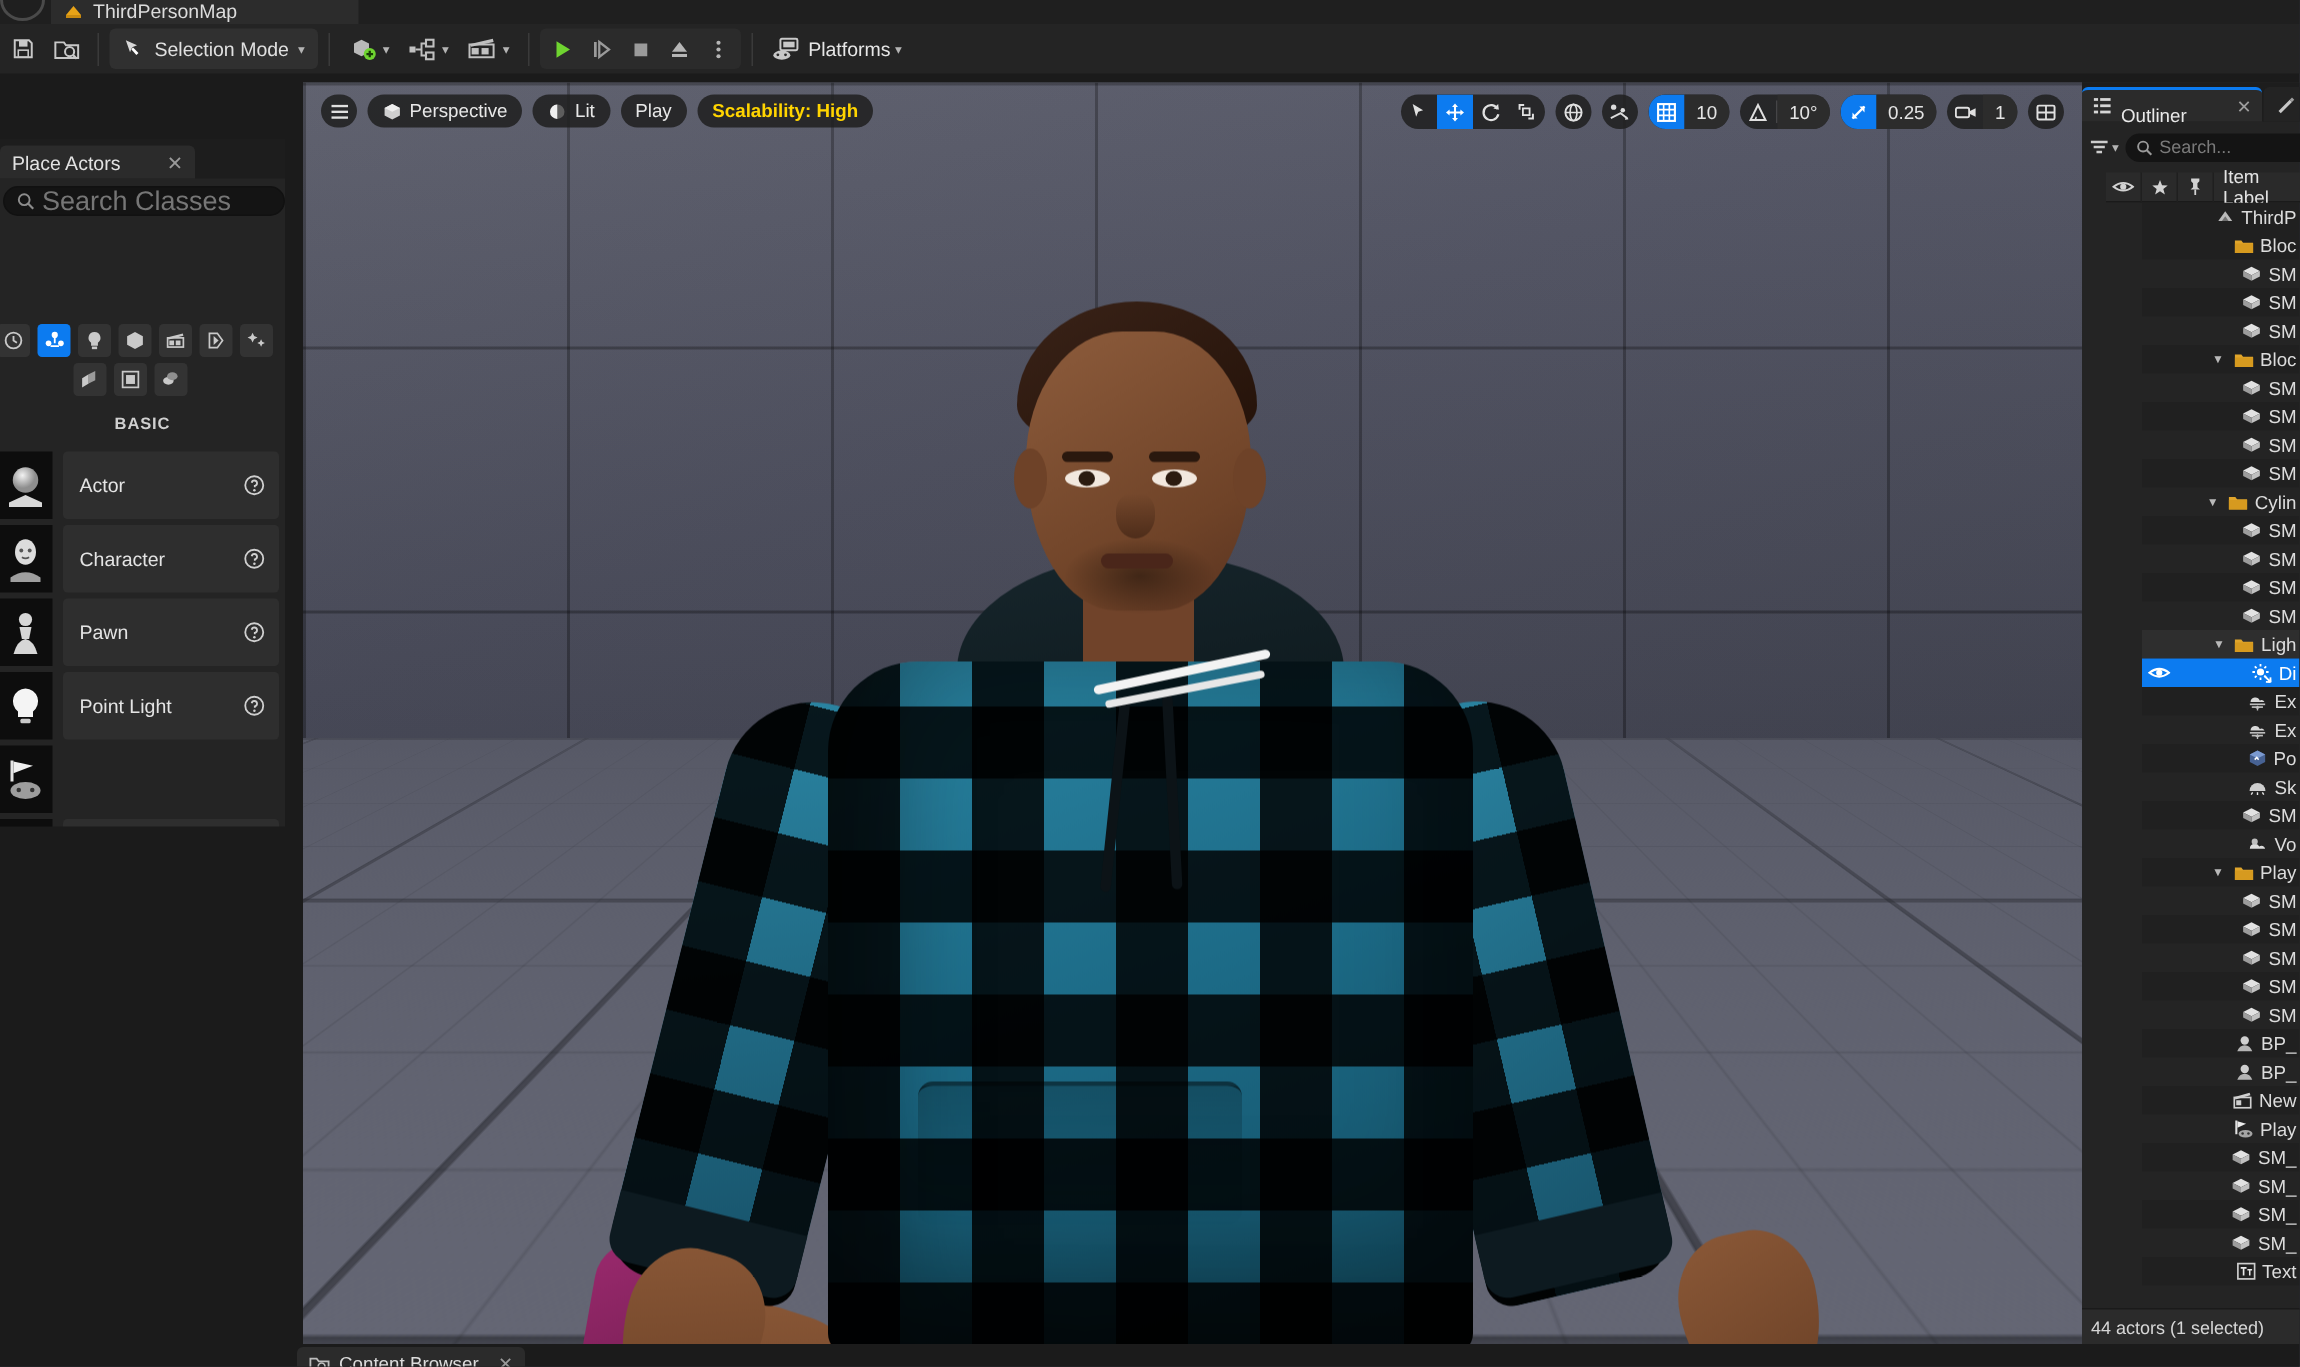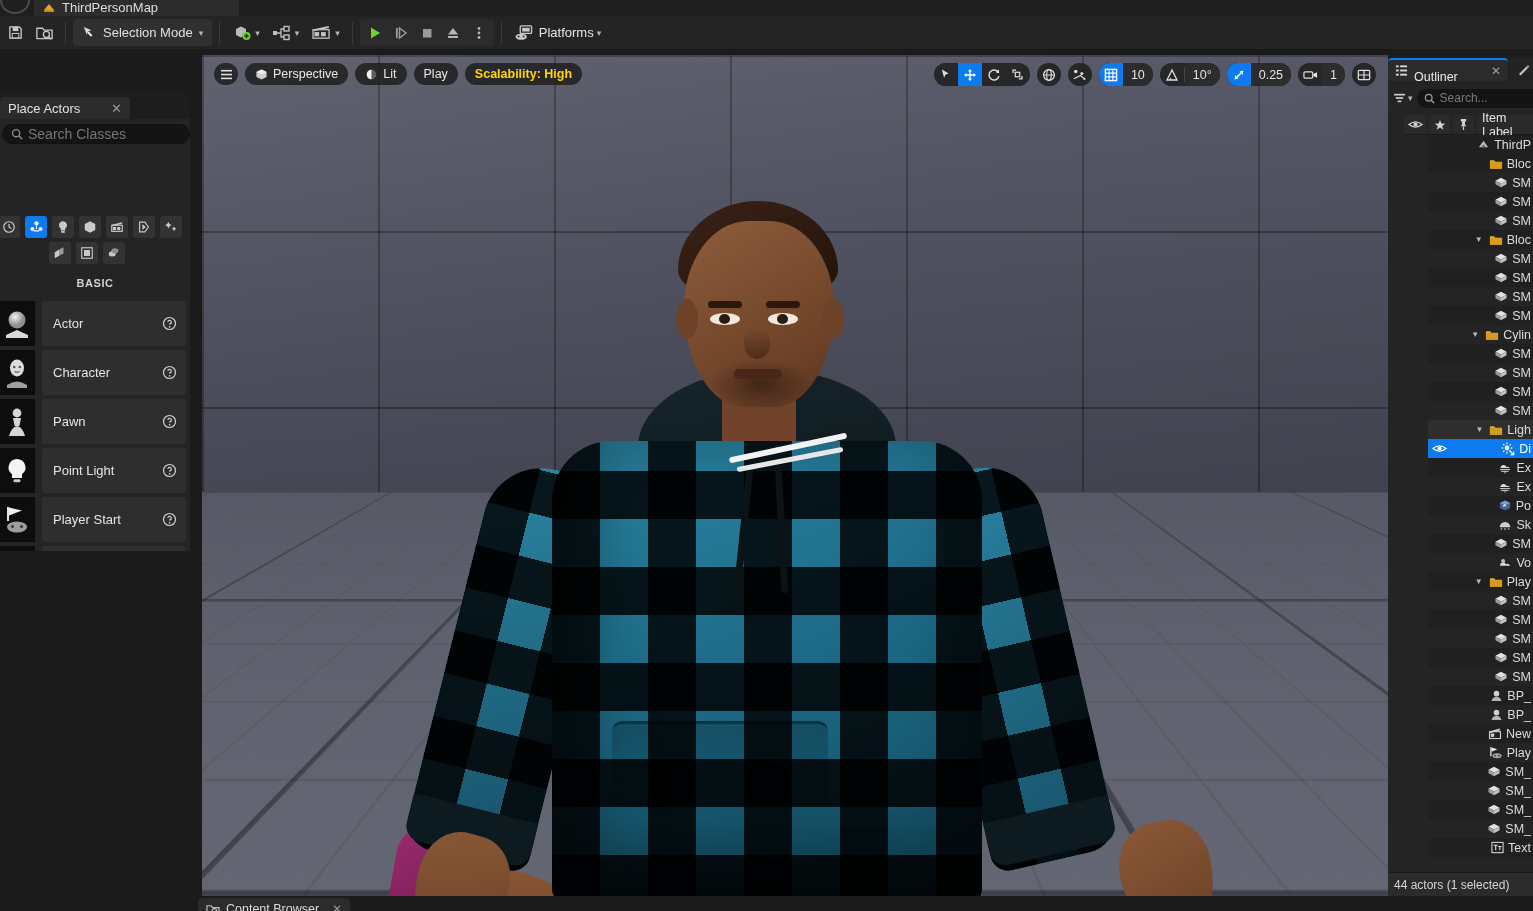--- a/index.html
+++ b/index.html
@@ -76,21 +76,21 @@
   }
   .panel-tab .ttl { font-size: 13px; color: #e2e2e2; white-space: nowrap; }
   .panel-tab .x { font-size: 13px; color: #9a9a9a; cursor: pointer; margin-left: auto; }
   .searchbox {
     position: absolute; left: 2px; top: 31px; width: 188px; height: 20px;
     background: #141414; border: 1px solid #111; border-radius: 10px;
     display: flex; align-items: center; gap: 5px; padding: 0 8px;
   }
   .searchbox input {
     flex: 1; background: transparent; border: none; outline: none;
-    color: #a16207; font-size: 14px; font-family: "Liberation Sans", sans-serif;
+    color: #a16207; font-size: 18px; font-family: "Liberation Sans", sans-serif;
   }
   .searchbox input::placeholder { color: #767676; }
   .cat-row {
     position: absolute; left: 0; width: 190px;
     display: flex; gap: 5px; align-items: center;
   }
   .cat-row.r1 { top: 123px; left: -2px; }
   .cat-row.r2 { top: 149px; left: 49px; }
   .cat-btn {
     width: 22px; height: 22px; border-radius: 3px; background: #333;
@@ -722,30 +722,20 @@
 
       <div class="actor-row">
         <div class="actor-thumb">
           <svg width="30" height="32" viewBox="0 0 30 32">
               <path d="M6 3 v14" stroke="#e4e4e4" stroke-width="2"></path>
               <path d="M7 3.6 L20 6.5 L7 11.5 Z" fill="#f0f0f0"></path>
               <ellipse cx="15" cy="23" rx="10" ry="5.6" fill="#9d9d9d"></ellipse>
               <circle cx="10.5" cy="22.6" r="1.5" fill="#333"></circle>
               <circle cx="19.5" cy="22.6" r="1.5" fill="#333"></circle>
             </svg>
-        </div>
-        <div class="actor-name">
-          <span>Player Start</span>
-          <span class="help-ico">
-            <svg width="15" height="15" viewBox="0 0 16 16">
-                <circle cx="8" cy="8" r="6.4" fill="none" stroke="currentColor" stroke-width="1.3"></circle>
-                <path d="M6.2 6.2a1.9 1.9 0 1 1 2.2 2.2v1" fill="none" stroke="currentColor" stroke-width="1.3"></path>
-                <circle cx="8.1" cy="11.5" r=".9" fill="currentColor"></circle>
-              </svg>
-          </span>
         </div>
       </div>
 
       <div class="actor-row">
         <div class="actor-thumb">
           <svg width="30" height="32" viewBox="0 0 30 32">
               <path d="M15 4 L24 9 L24 19 L15 24 L6 19 L6 9 Z" fill="#e2e2e2"></path>
               <path d="M15 4 L24 9 L15 14 L6 9 Z" fill="#f6f6f6"></path>
               <path d="M15 14 L24 9 L24 19 L15 24 Z" fill="#b6b6b6"></path>
               <ellipse cx="15" cy="26" rx="9" ry="3.6" fill="#4e4e4e"></ellipse>

